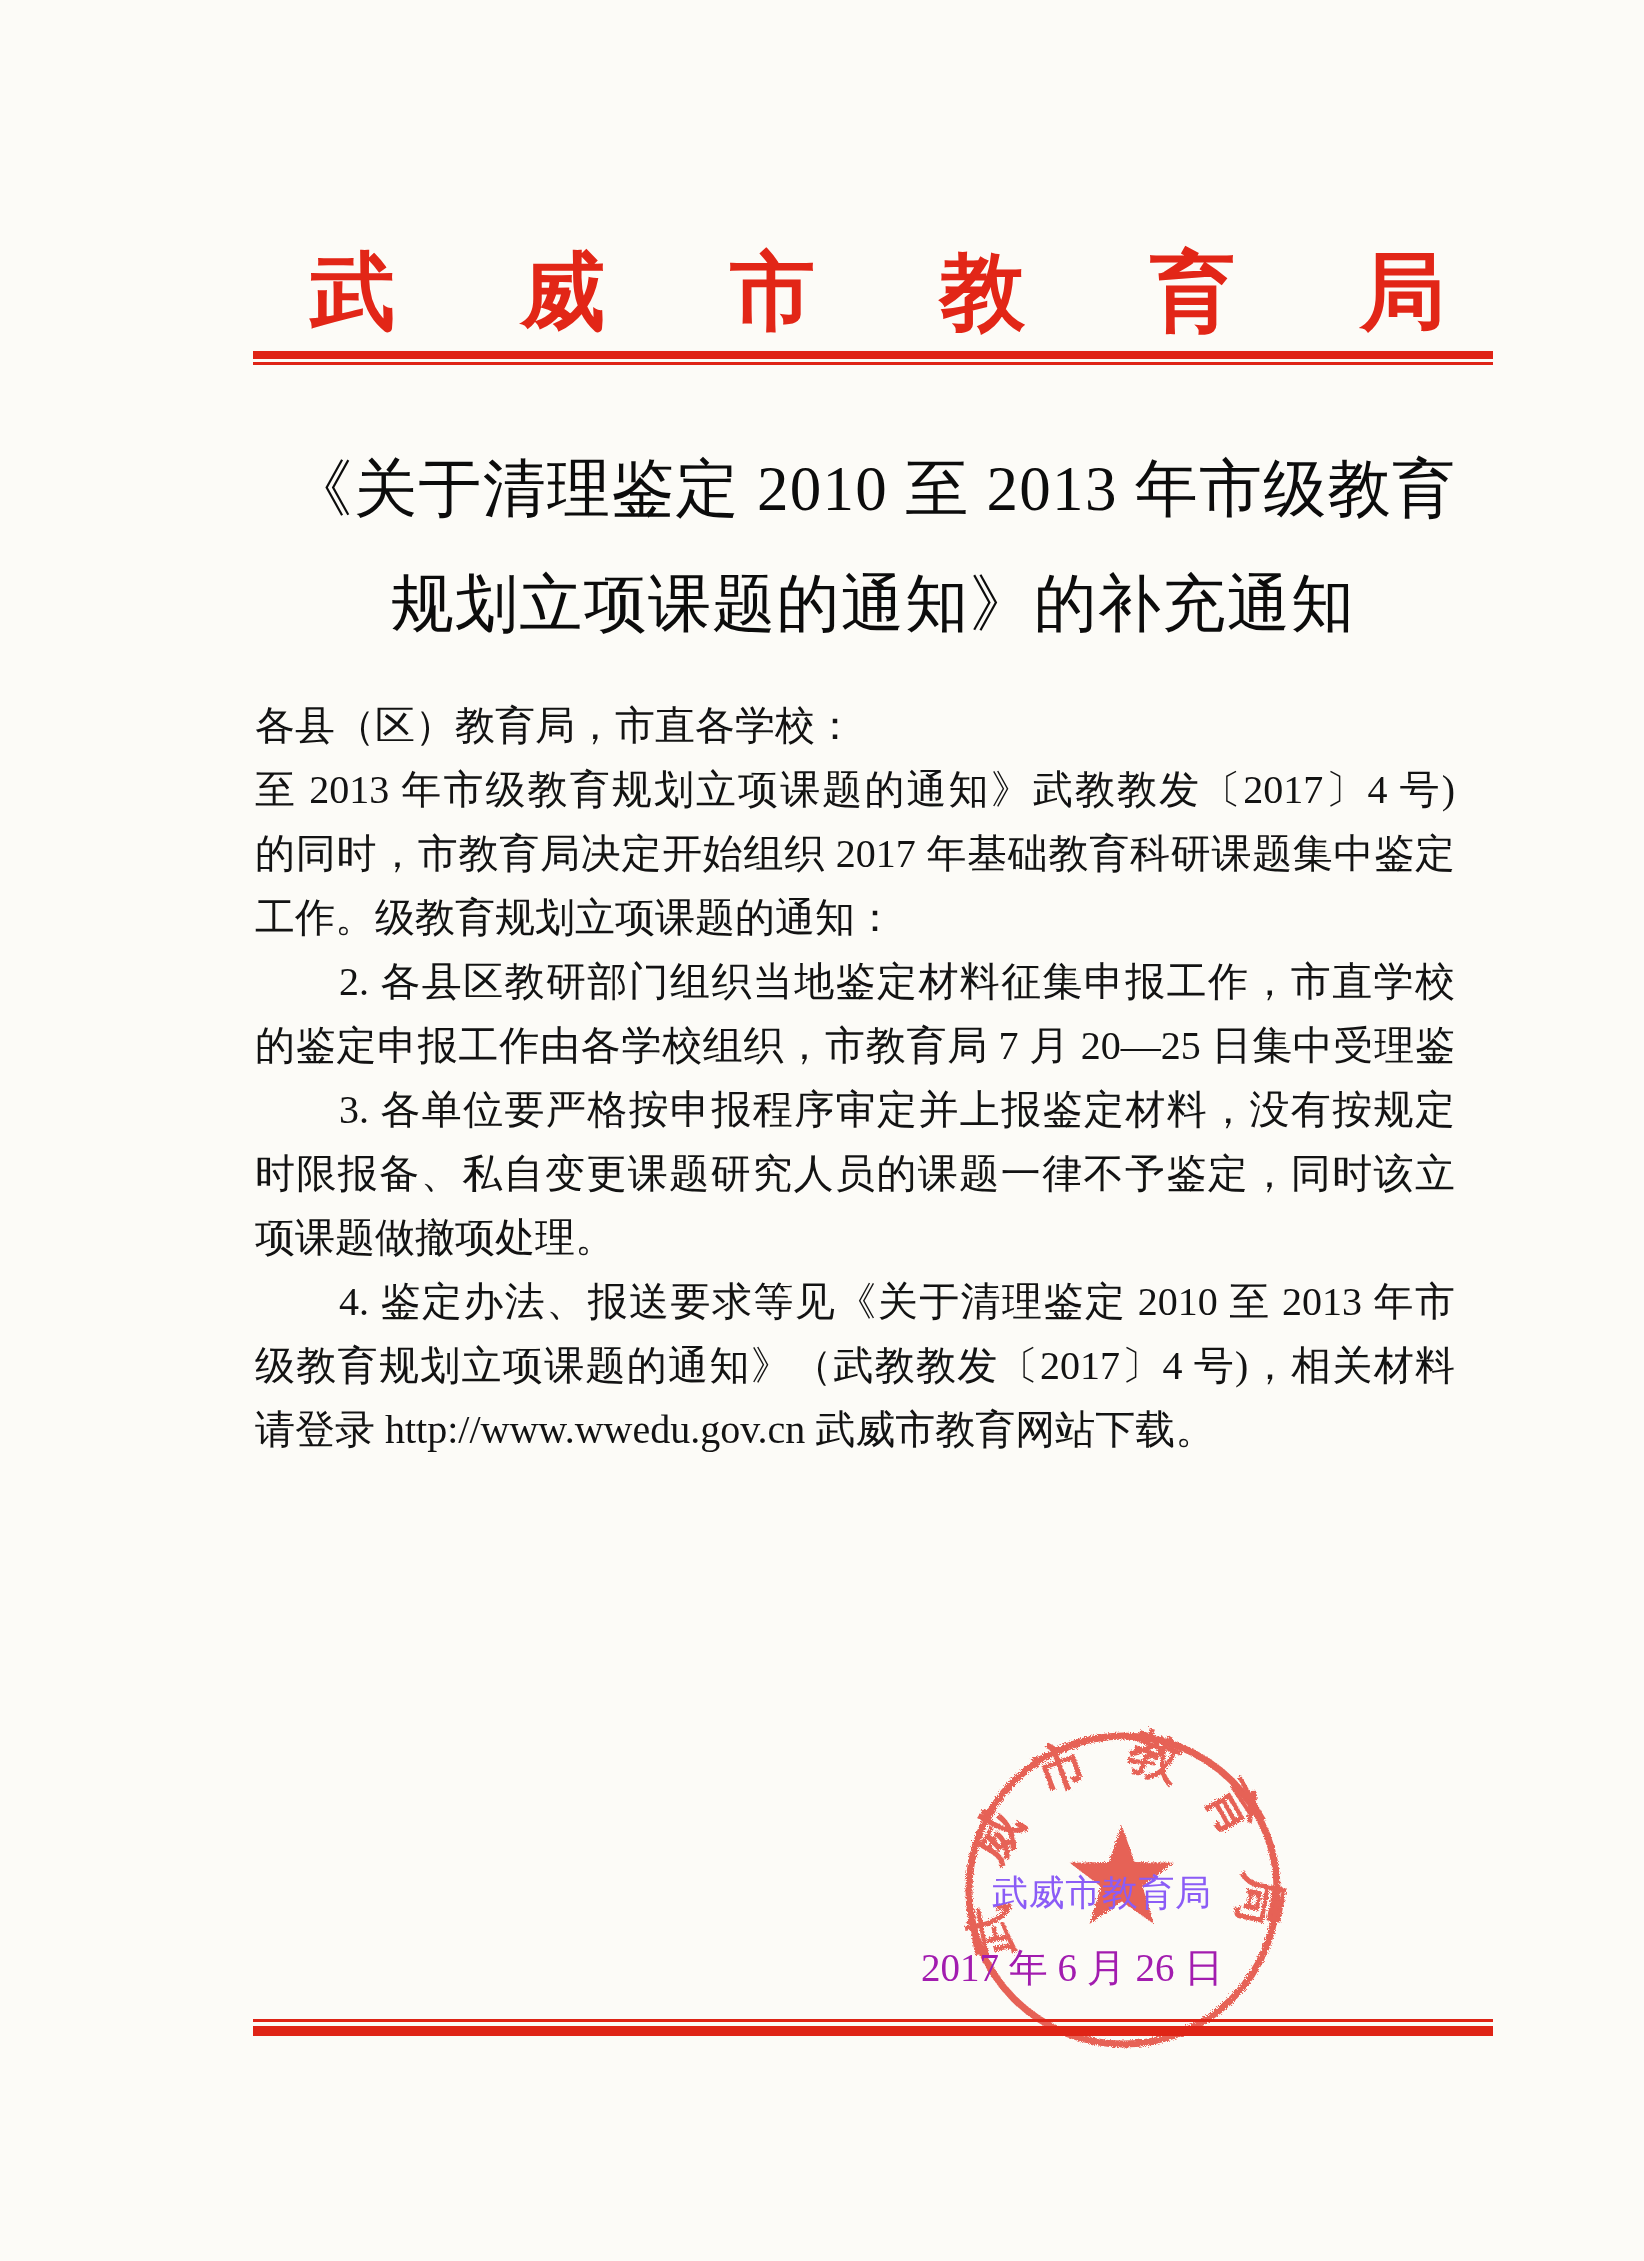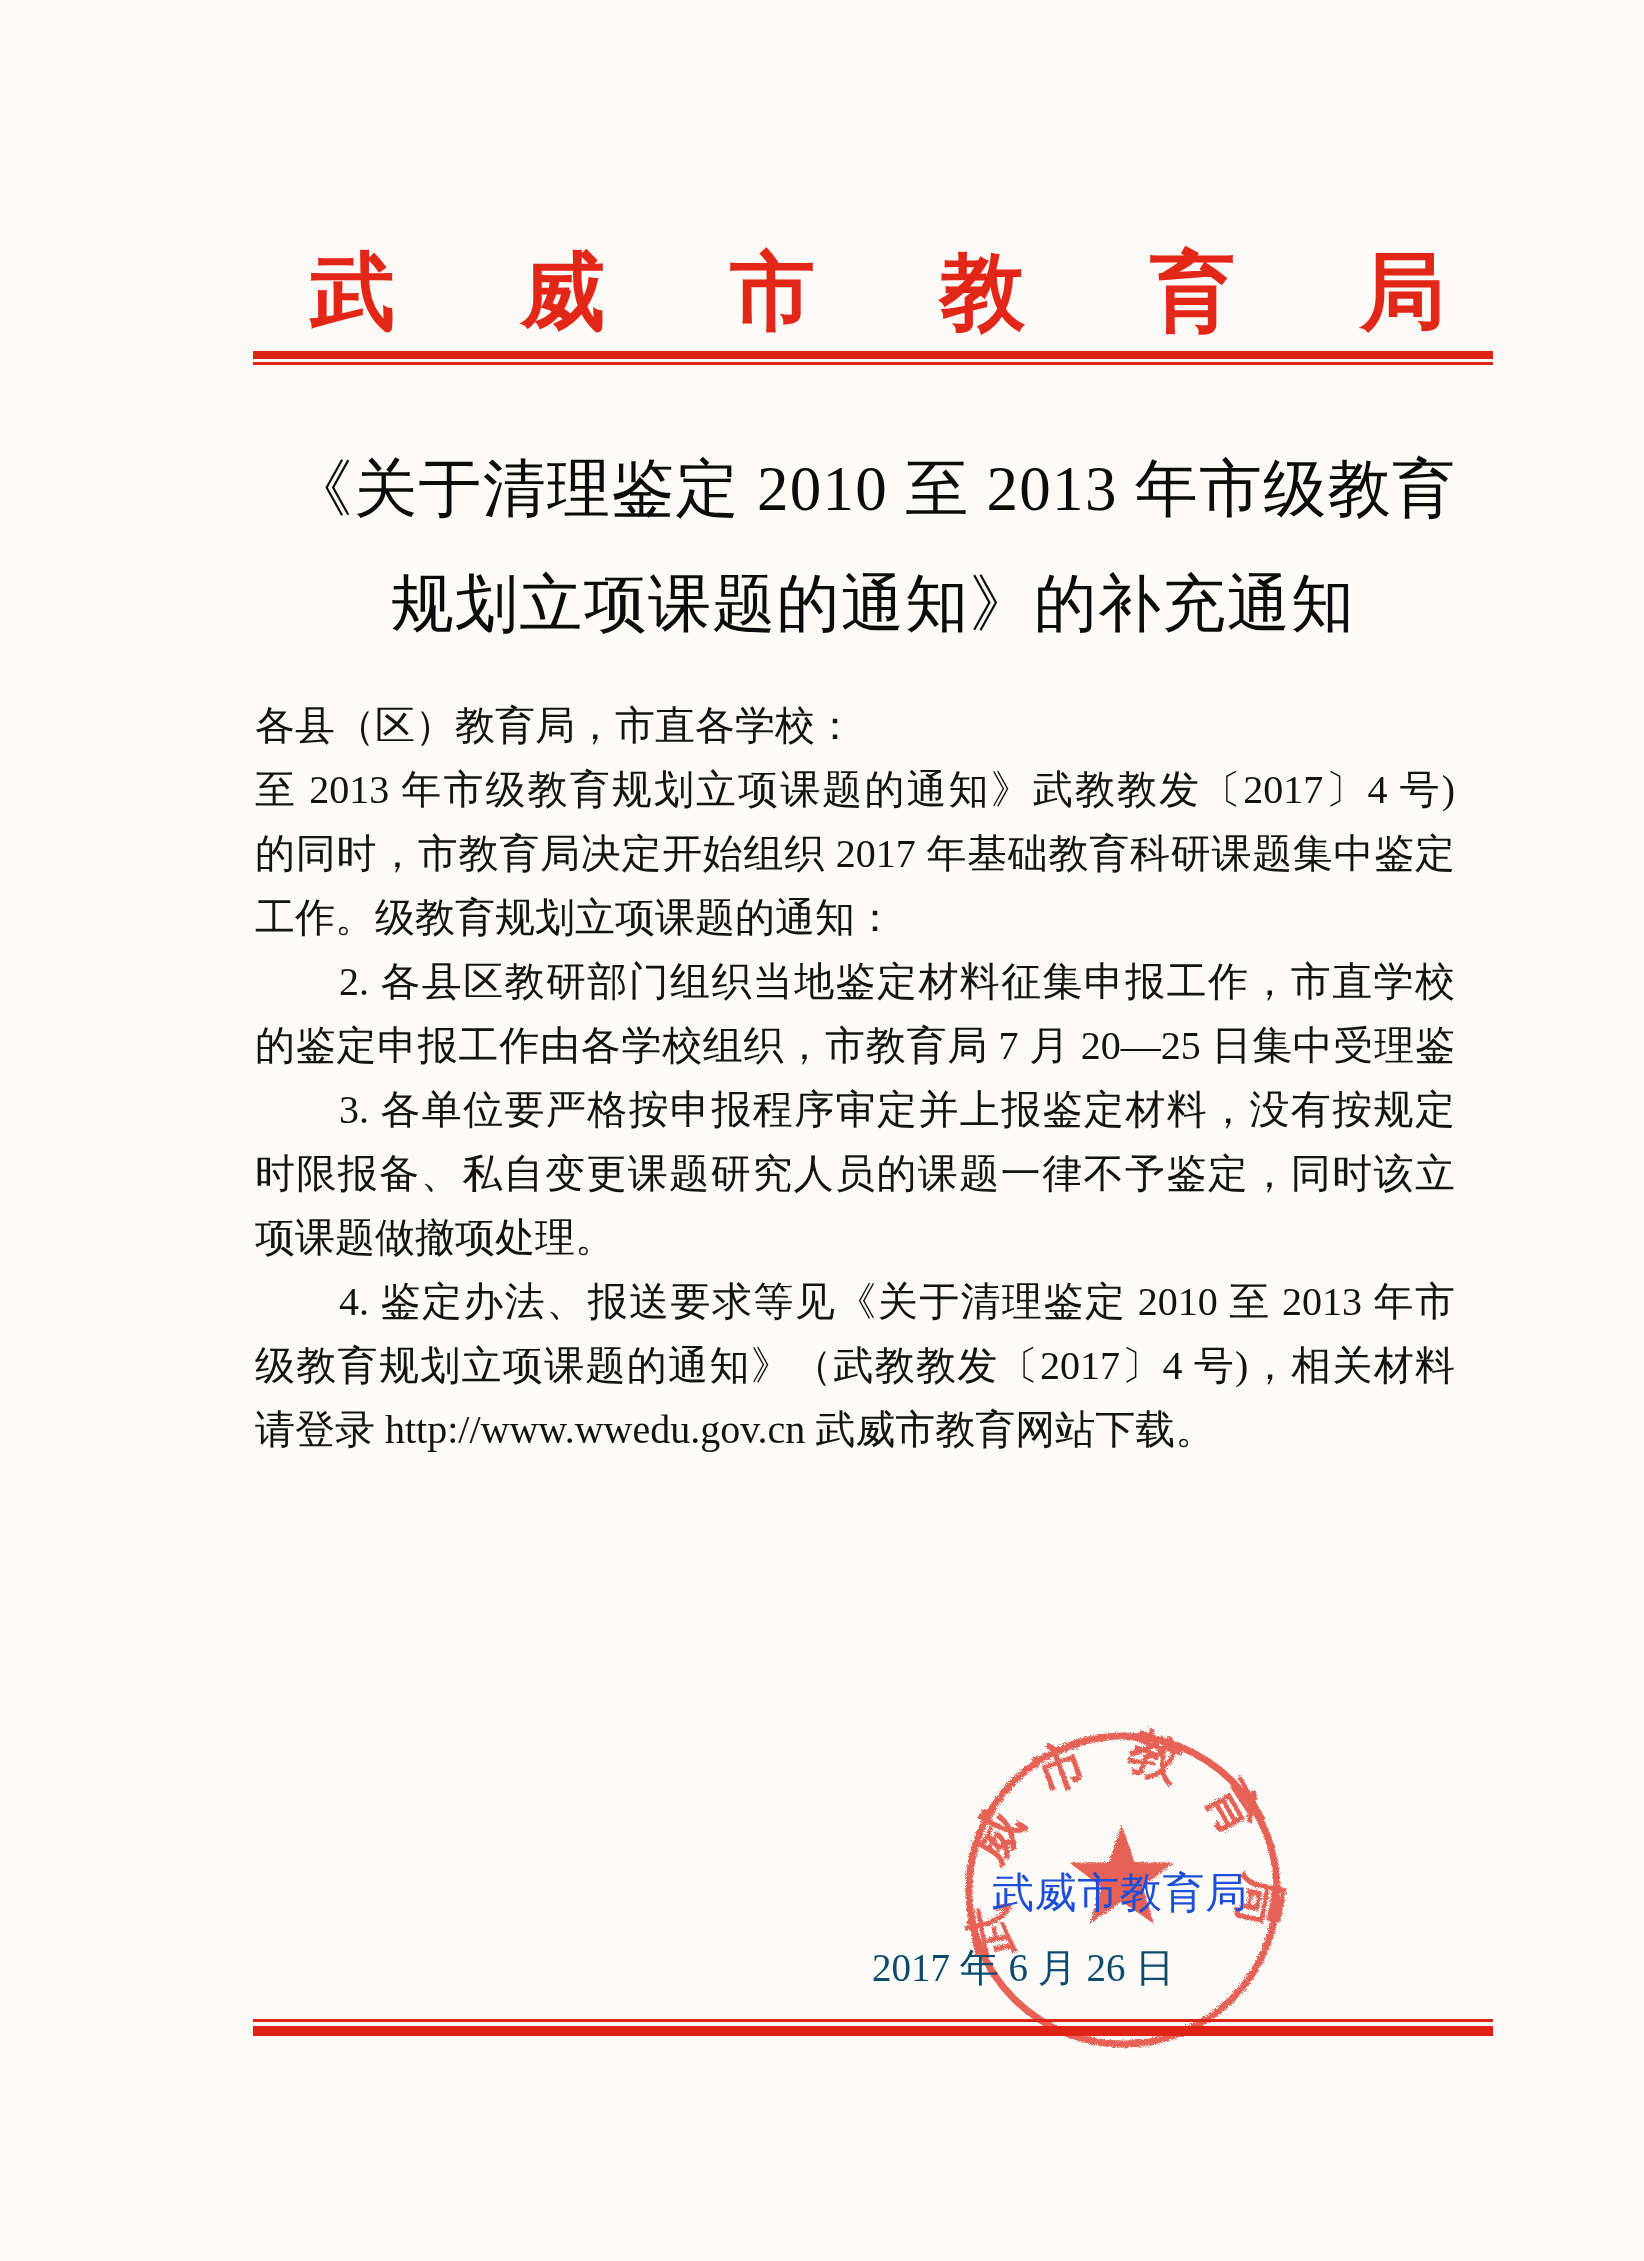--- a/index.html
+++ b/index.html
@@ -68,34 +68,34 @@
     white-space: normal;
   }
   .body-line.indent  { text-indent: 84px; }
   .body-line.justify { text-align: justify; text-align-last: justify; }
 
   
   .sig-agency {
     position: absolute;
     left: 992px;
     top: 1869px;
-    font-size: 42px;
+    font-size: 36px;
     line-height: 48px;
     letter-spacing: 0.6px;
-    color: #1d4ed8;
+    color: #8b5cf6;
     white-space: nowrap;
     text-align: center;
   }
   .sig-date {
     position: absolute;
-    left: 872px;
+    left: 921px;
     top: 1946px;
     font-size: 39px;
     line-height: 44px;
-    color: #0c4a6e;
+    color: #a21caf;
     white-space: nowrap;
   }
 
   
   .seal {
     position: absolute;
     left: 959px;
     top: 1725px;
     width: 328px;
     height: 330px;

